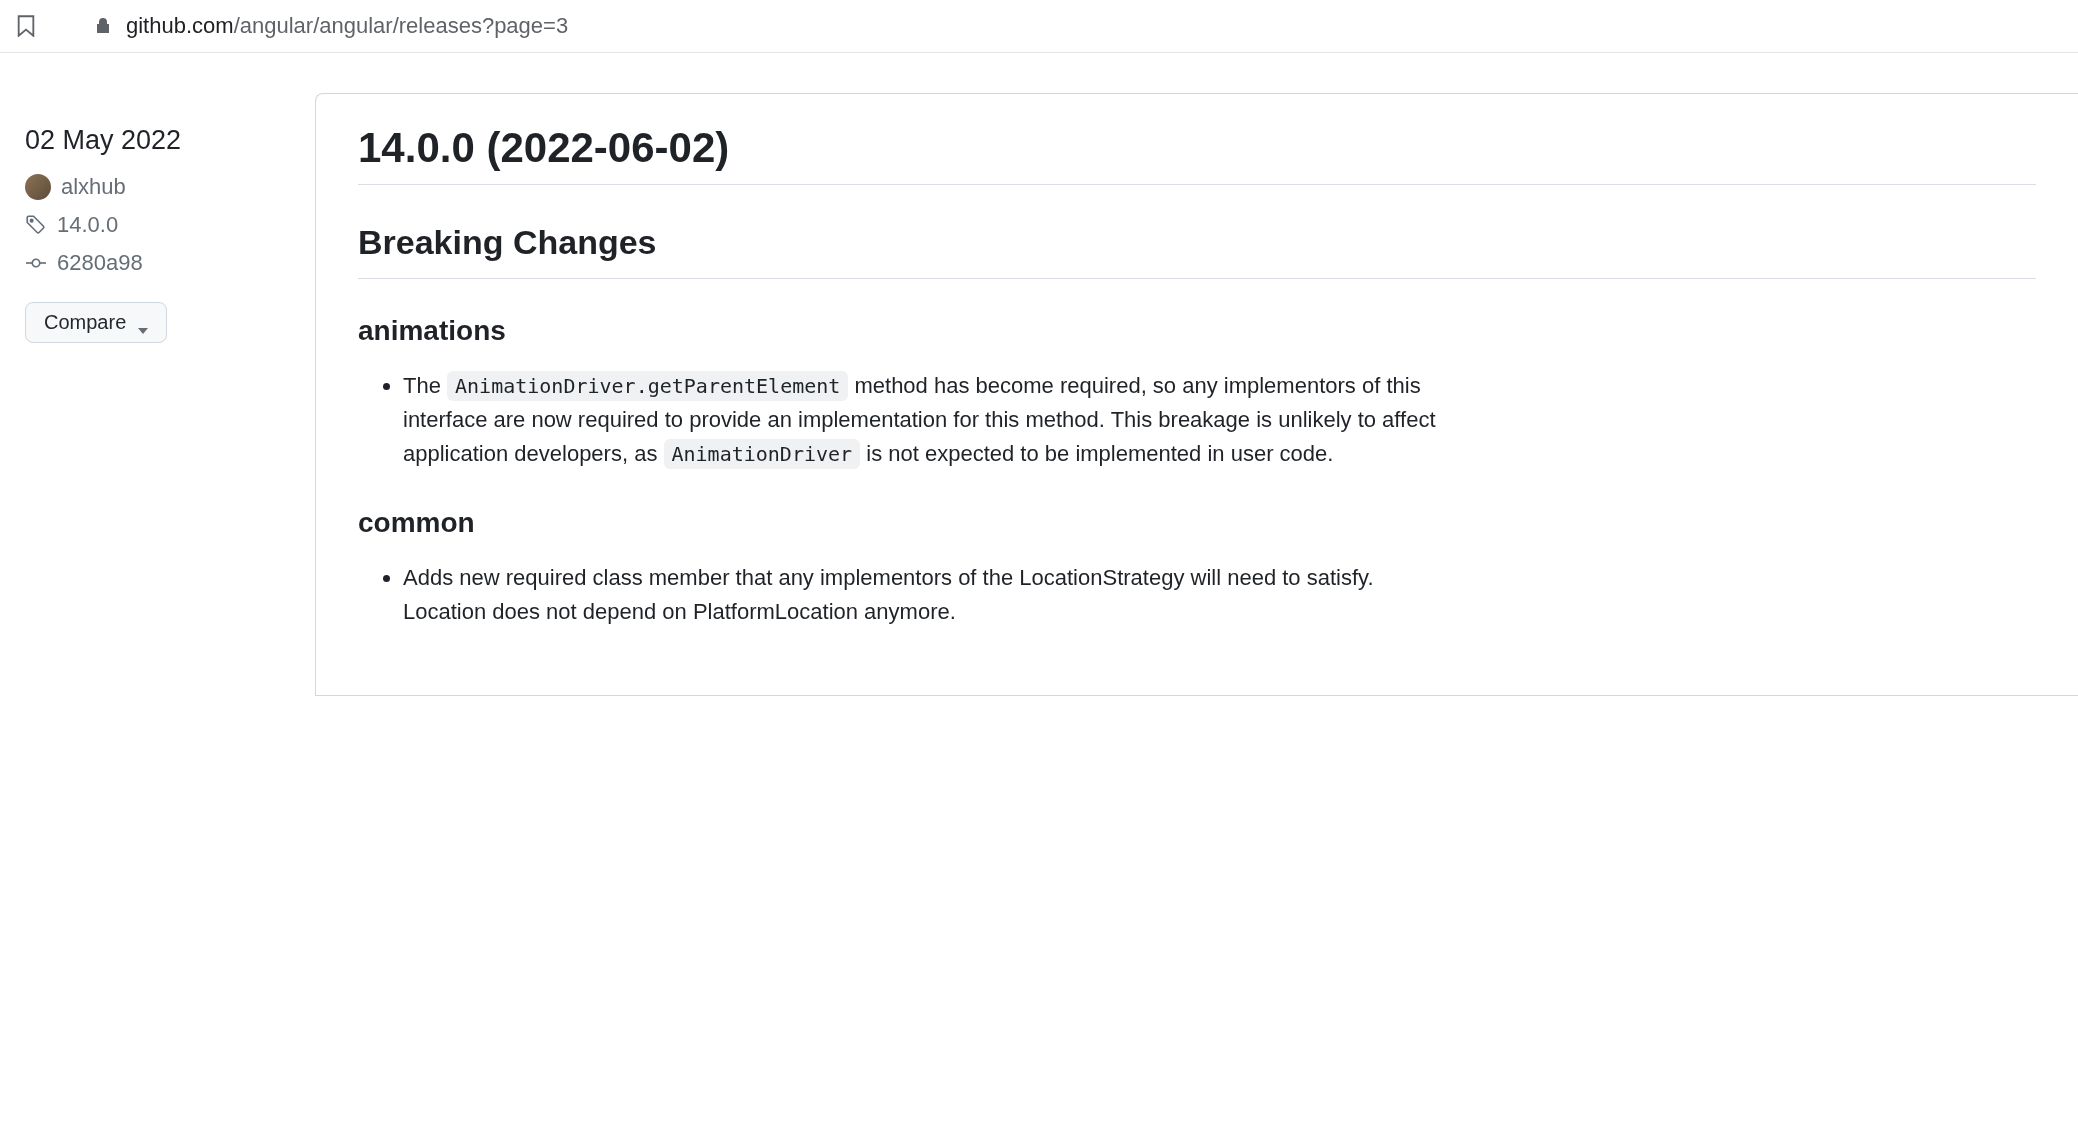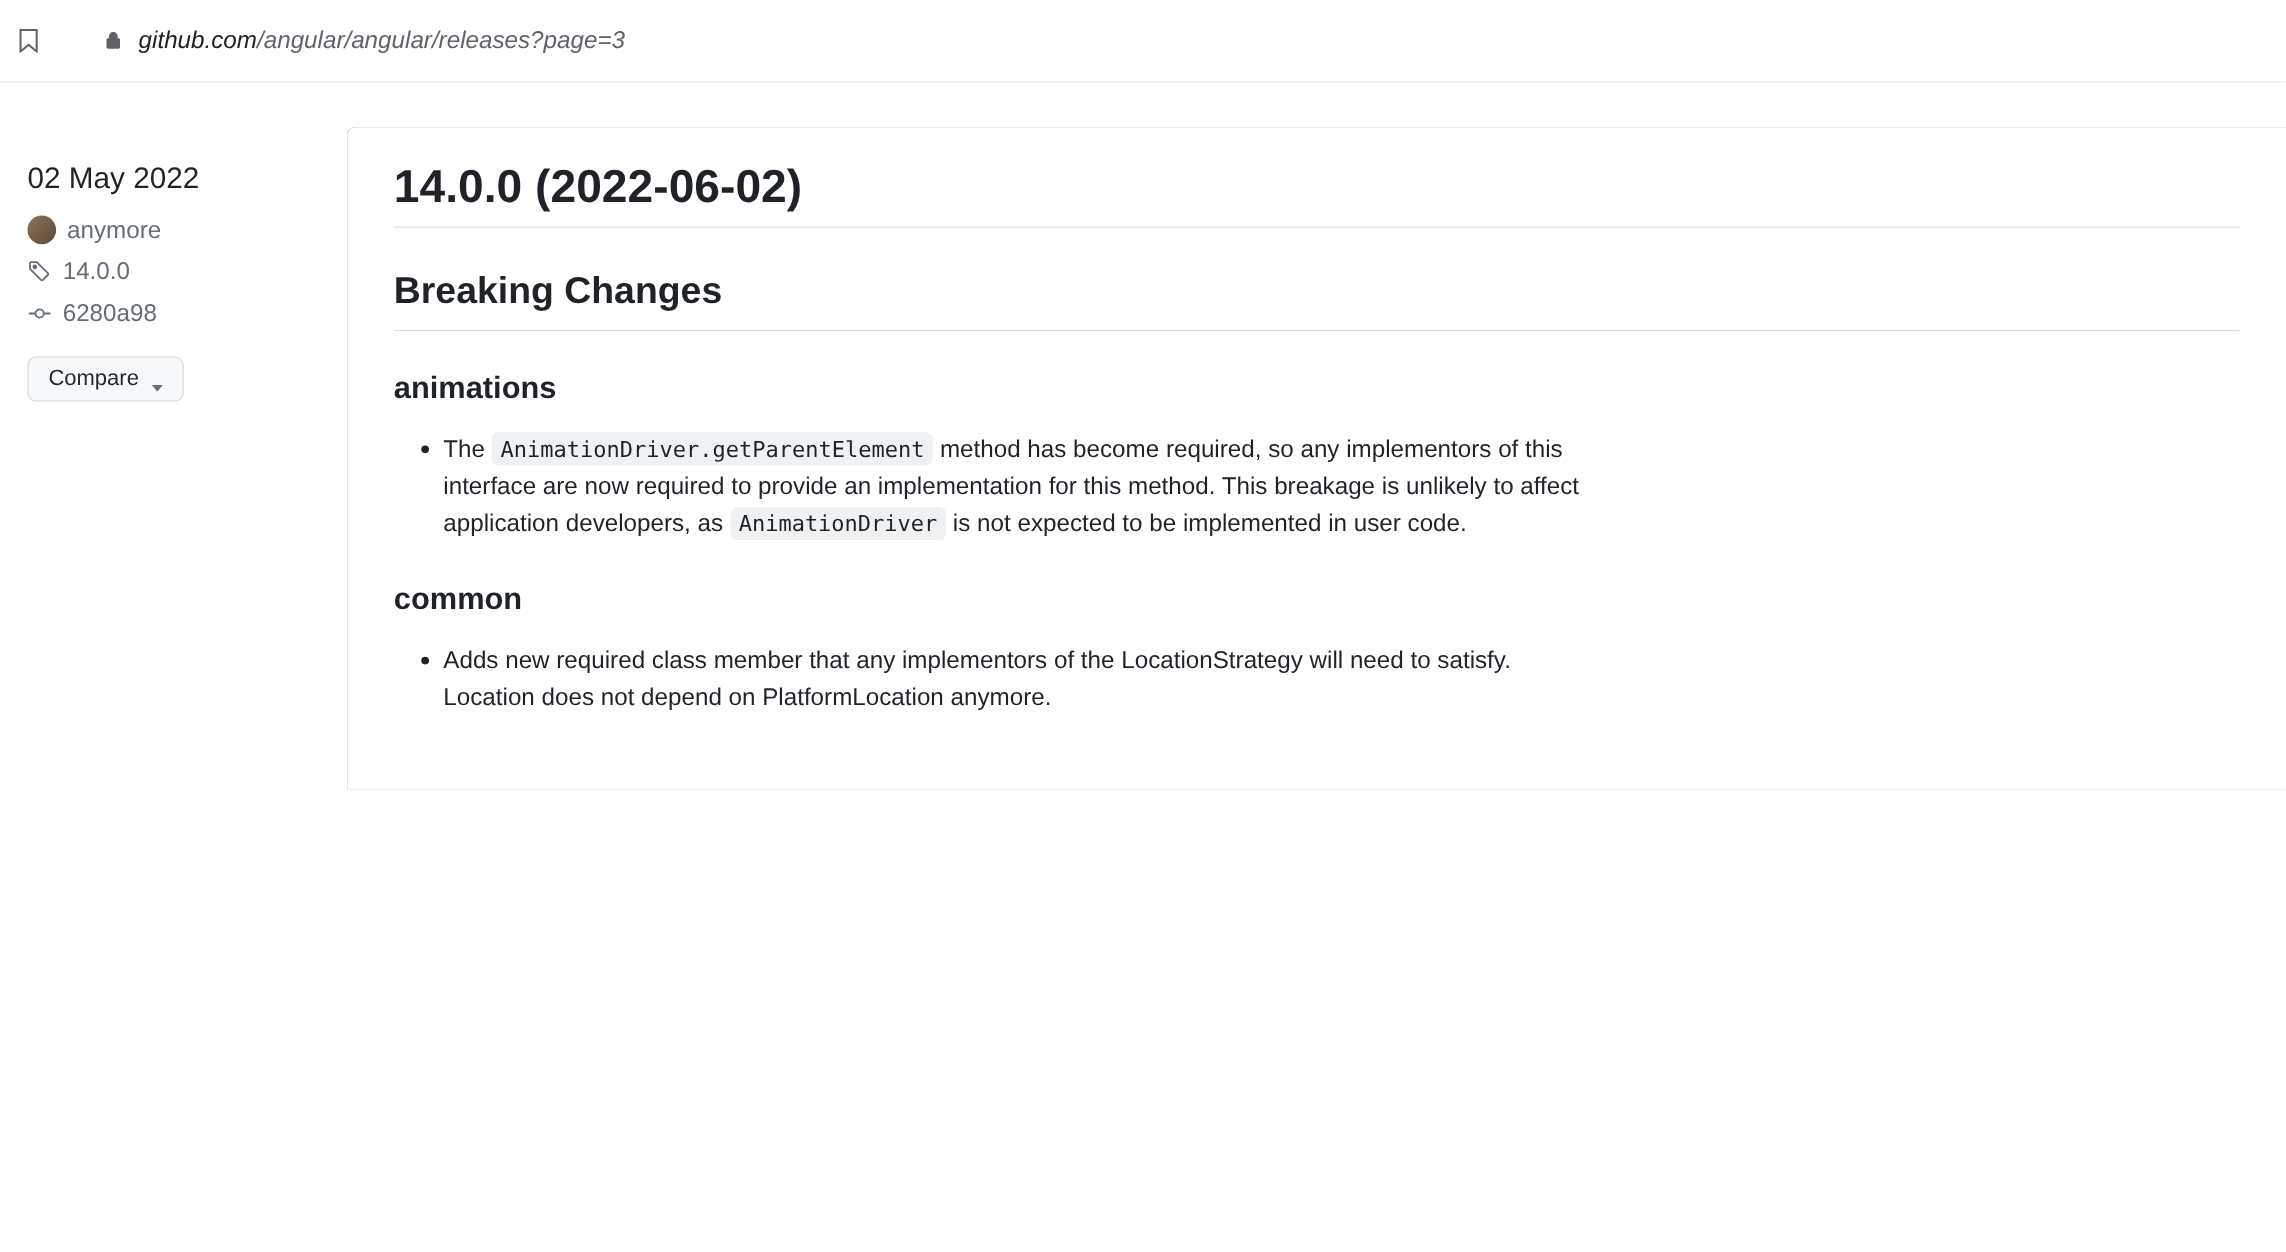--- a/index.html
+++ b/index.html
@@ -8,25 +8,24 @@
       box-sizing: border-box;
     }
     body {
       font-family: -apple-system, BlinkMacSystemFont, "Segoe UI", Helvetica, Arial, sans-serif;
       color: #1f2328;
       background: #ffffff;
     }
     .browser-bar {
       display: flex;
       align-items: center;
-      padding: 24px 16px;
+      padding: 13px 16px;
       border-bottom: 1px solid #e5e5e5;
       gap: 20px;
       background: #ffffff;
-      font-style: italic;
     }
     .bookmark-icon {
       width: 20px;
       height: 24px;
       display: flex;
       align-items: center;
       justify-content: center;
     }
     .url-container {
       display: flex;
@@ -186,21 +185,21 @@
       <span class="url-domain">github.com</span><span class="url-path">/angular/angular/releases?page=3</span>
     </span>
   </div>
 </div>
 
 <div class="page-container">
   <aside class="sidebar">
     <div class="sidebar-date">02 May 2022</div>
     <div class="sidebar-row">
       <div class="avatar"></div>
-      <span class="sidebar-username">anymore</span>
+      <span class="sidebar-username">alxhub</span>
     </div>
     <div class="sidebar-row">
       <span class="sidebar-icon">
         <svg width="20" height="20" viewBox="0 0 16 16" fill="none" stroke="#656d76" stroke-width="1.3">
           <path d="M1 6 L1 2 a1 1 0 0 1 1 -1 L6 1 L14 9 a1 1 0 0 1 0 1.4 L10.4 14 a1 1 0 0 1 -1.4 0 Z"></path>
           <circle cx="4.5" cy="4.5" r="1" fill="#656d76"></circle>
         </svg>
       </span>
       <span>14.0.0</span>
     </div>

